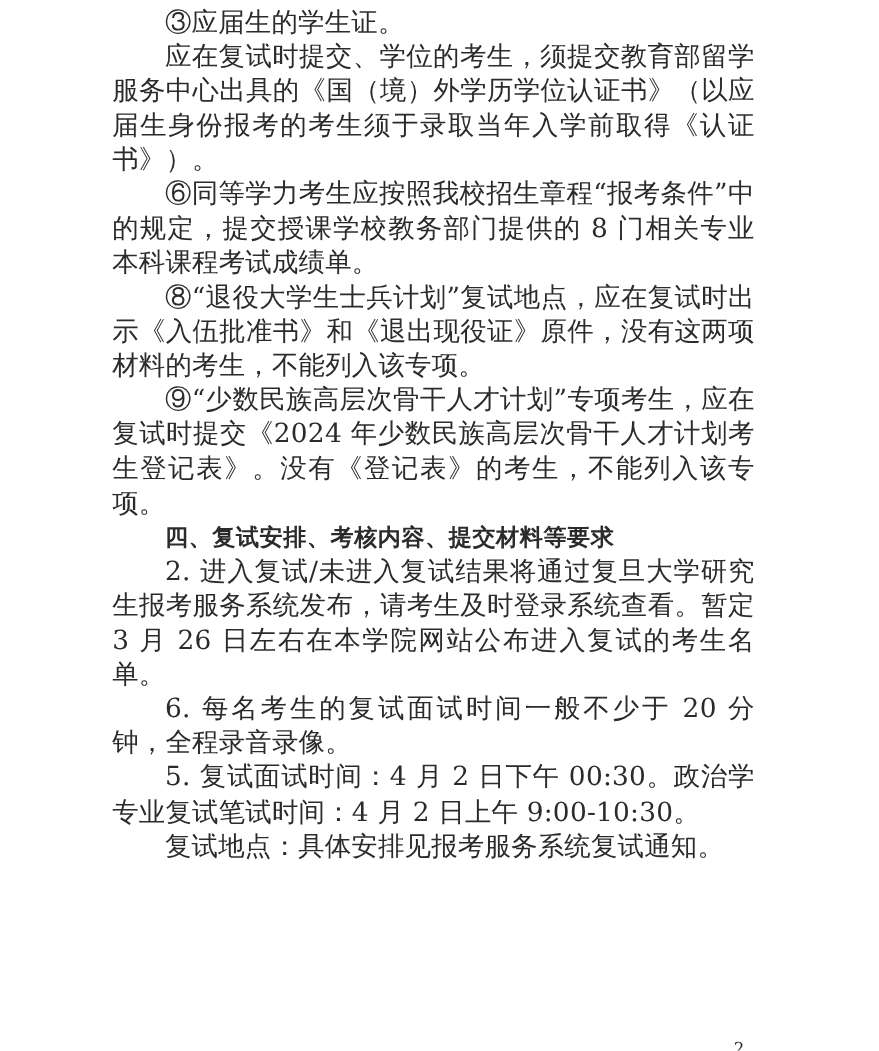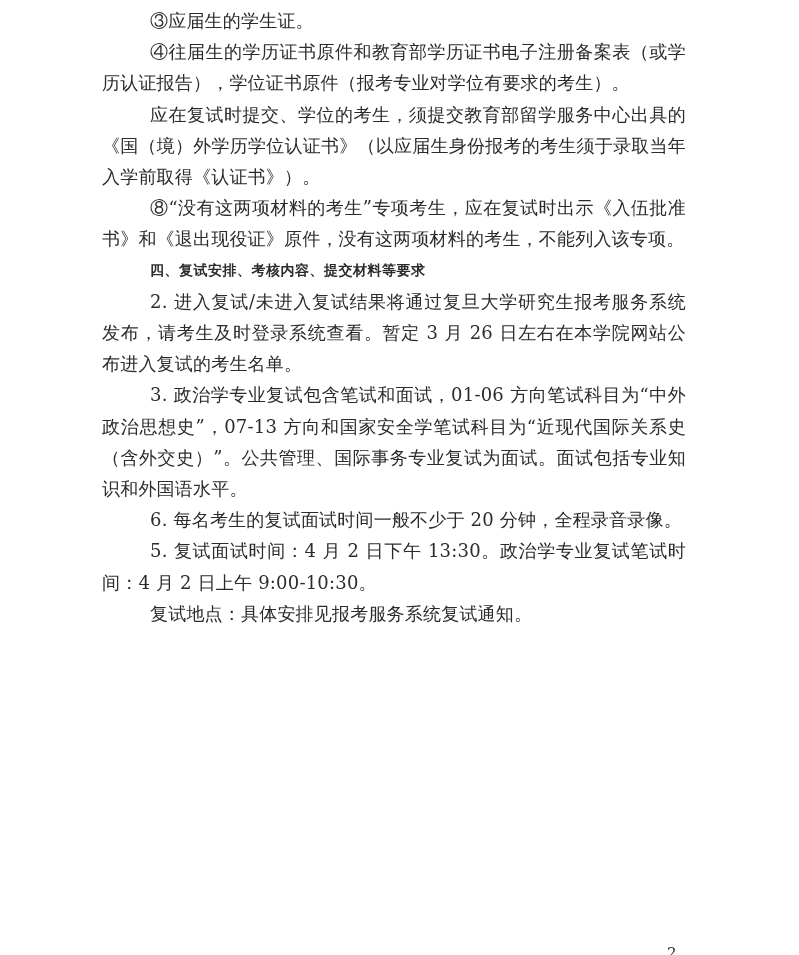--- a/index.html
+++ b/index.html
@@ -22,77 +22,77 @@
   }
   .content {
     position: absolute;
     left: 102px;
     top: 5px;
     width: 584px;
   }
   .para {
     margin: 0;
     font-family: "DejaVu Serif", "Liberation Serif", serif;
-    font-size: 18px;
+    font-size: 24px;
     line-height: 31.2px;
     color: #2b2b2b;
     text-align: justify;
     text-indent: 48px;
     letter-spacing: 0.2px;
   }
   .para .run { font: inherit; }
   .bold { font-weight: bold; }
   .bold-underline {
     font-weight: bold;
     text-decoration-thickness: 1.5px;
     text-underline-offset: 3px;
   }
   .heading {
     font-family: "DejaVu Sans", "Liberation Sans", sans-serif;
     font-weight: bold;
-    font-size: 14px;
+    font-size: 21px;
     letter-spacing: 0.5px;
     text-align: left;
   }
   .page-number {
     position: absolute;
     left: 667px;
     top: 944px;
     font-family: "DejaVu Serif", "Liberation Serif", serif;
     font-size: 15px;
     color: #2b2b2b;
   }
 </style>
 </head>
 <body>
 
 <div class="page">
   <div class="content">
 
     <p class="para">③应届生的学生证。</p>
 
-    <p class="para">④往届生的学历证书原件和教育部学历证书电子注册备案表（或学历认证报告），学位证书原件（报考专业对学位有要求的考生）。</p>
 
     <p class="para">应在复试时提交、学位的考生，须提交教育部留学服务中心出具的《国（境）外学历学位认证书》（以应届生身份报考的考生须于录取当年入学前取得《认证书》）。</p>
 
+    <p class="para">⑥同等学力考生应按照我校招生章程“报考条件”中的规定，提交授课学校教务部门提供的 8 门相关专业本科课程考试成绩单。</p>
 
 
-    <p class="para"><span class="run">⑧“没有这两项材料的考生”专项考生，</span><span class="run bold-underline">应在复试时出示</span><span class="run">《入伍批准书》和《退出现役证》原件，没有这两项材料的考生，不能列入该专项。</span></p>
+    <p class="para"><span class="run">⑧“退役大学生士兵计划”复试地点，</span><span class="run bold-underline">应在复试时出示</span><span class="run">《入伍批准书》和《退出现役证》原件，没有这两项材料的考生，不能列入该专项。</span></p>
 
+    <p class="para"><span class="run">⑨“少数民族高层次骨干人才计划”专项考生，</span><span class="run bold-underline">应在复试时提交</span><span class="run">《2024 年少数民族高层次骨干人才计划考生登记表》。没有《登记表》的考生，不能列入该专项。</span></p>
 
 
     <p class="para heading">四、复试安排、考核内容、提交材料等要求</p>
 
 
     <p class="para">2. 进入复试/未进入复试结果将通过复旦大学研究生报考服务系统发布，请考生及时登录系统查看。暂定 3 月 26 日左右在本学院网站公布进入复试的考生名单。</p>
 
-    <p class="para">3. 政治学专业复试包含笔试和面试，01-06 方向笔试科目为“中外政治思想史”，07-13 方向和国家安全学笔试科目为“近现代国际关系史（含外交史）”。公共管理、国际事务专业复试为面试。面试包括专业知识和外国语水平。</p>
 
     <p class="para">6. 每名考生的复试面试时间一般不少于 20 分钟，全程录音录像。</p>
 
-    <p class="para">5. 复试面试时间：4 月 2 日下午 13:30。政治学专业复试笔试时间：4 月 2 日上午 9:00-10:30。</p>
+    <p class="para">5. 复试面试时间：4 月 2 日下午 00:30。政治学专业复试笔试时间：4 月 2 日上午 9:00-10:30。</p>
 
     <p class="para">复试地点：具体安排见报考服务系统复试通知。</p>
 
   </div>
 
   <div class="page-number">2</div>
 </div>
 
 </body></html>

